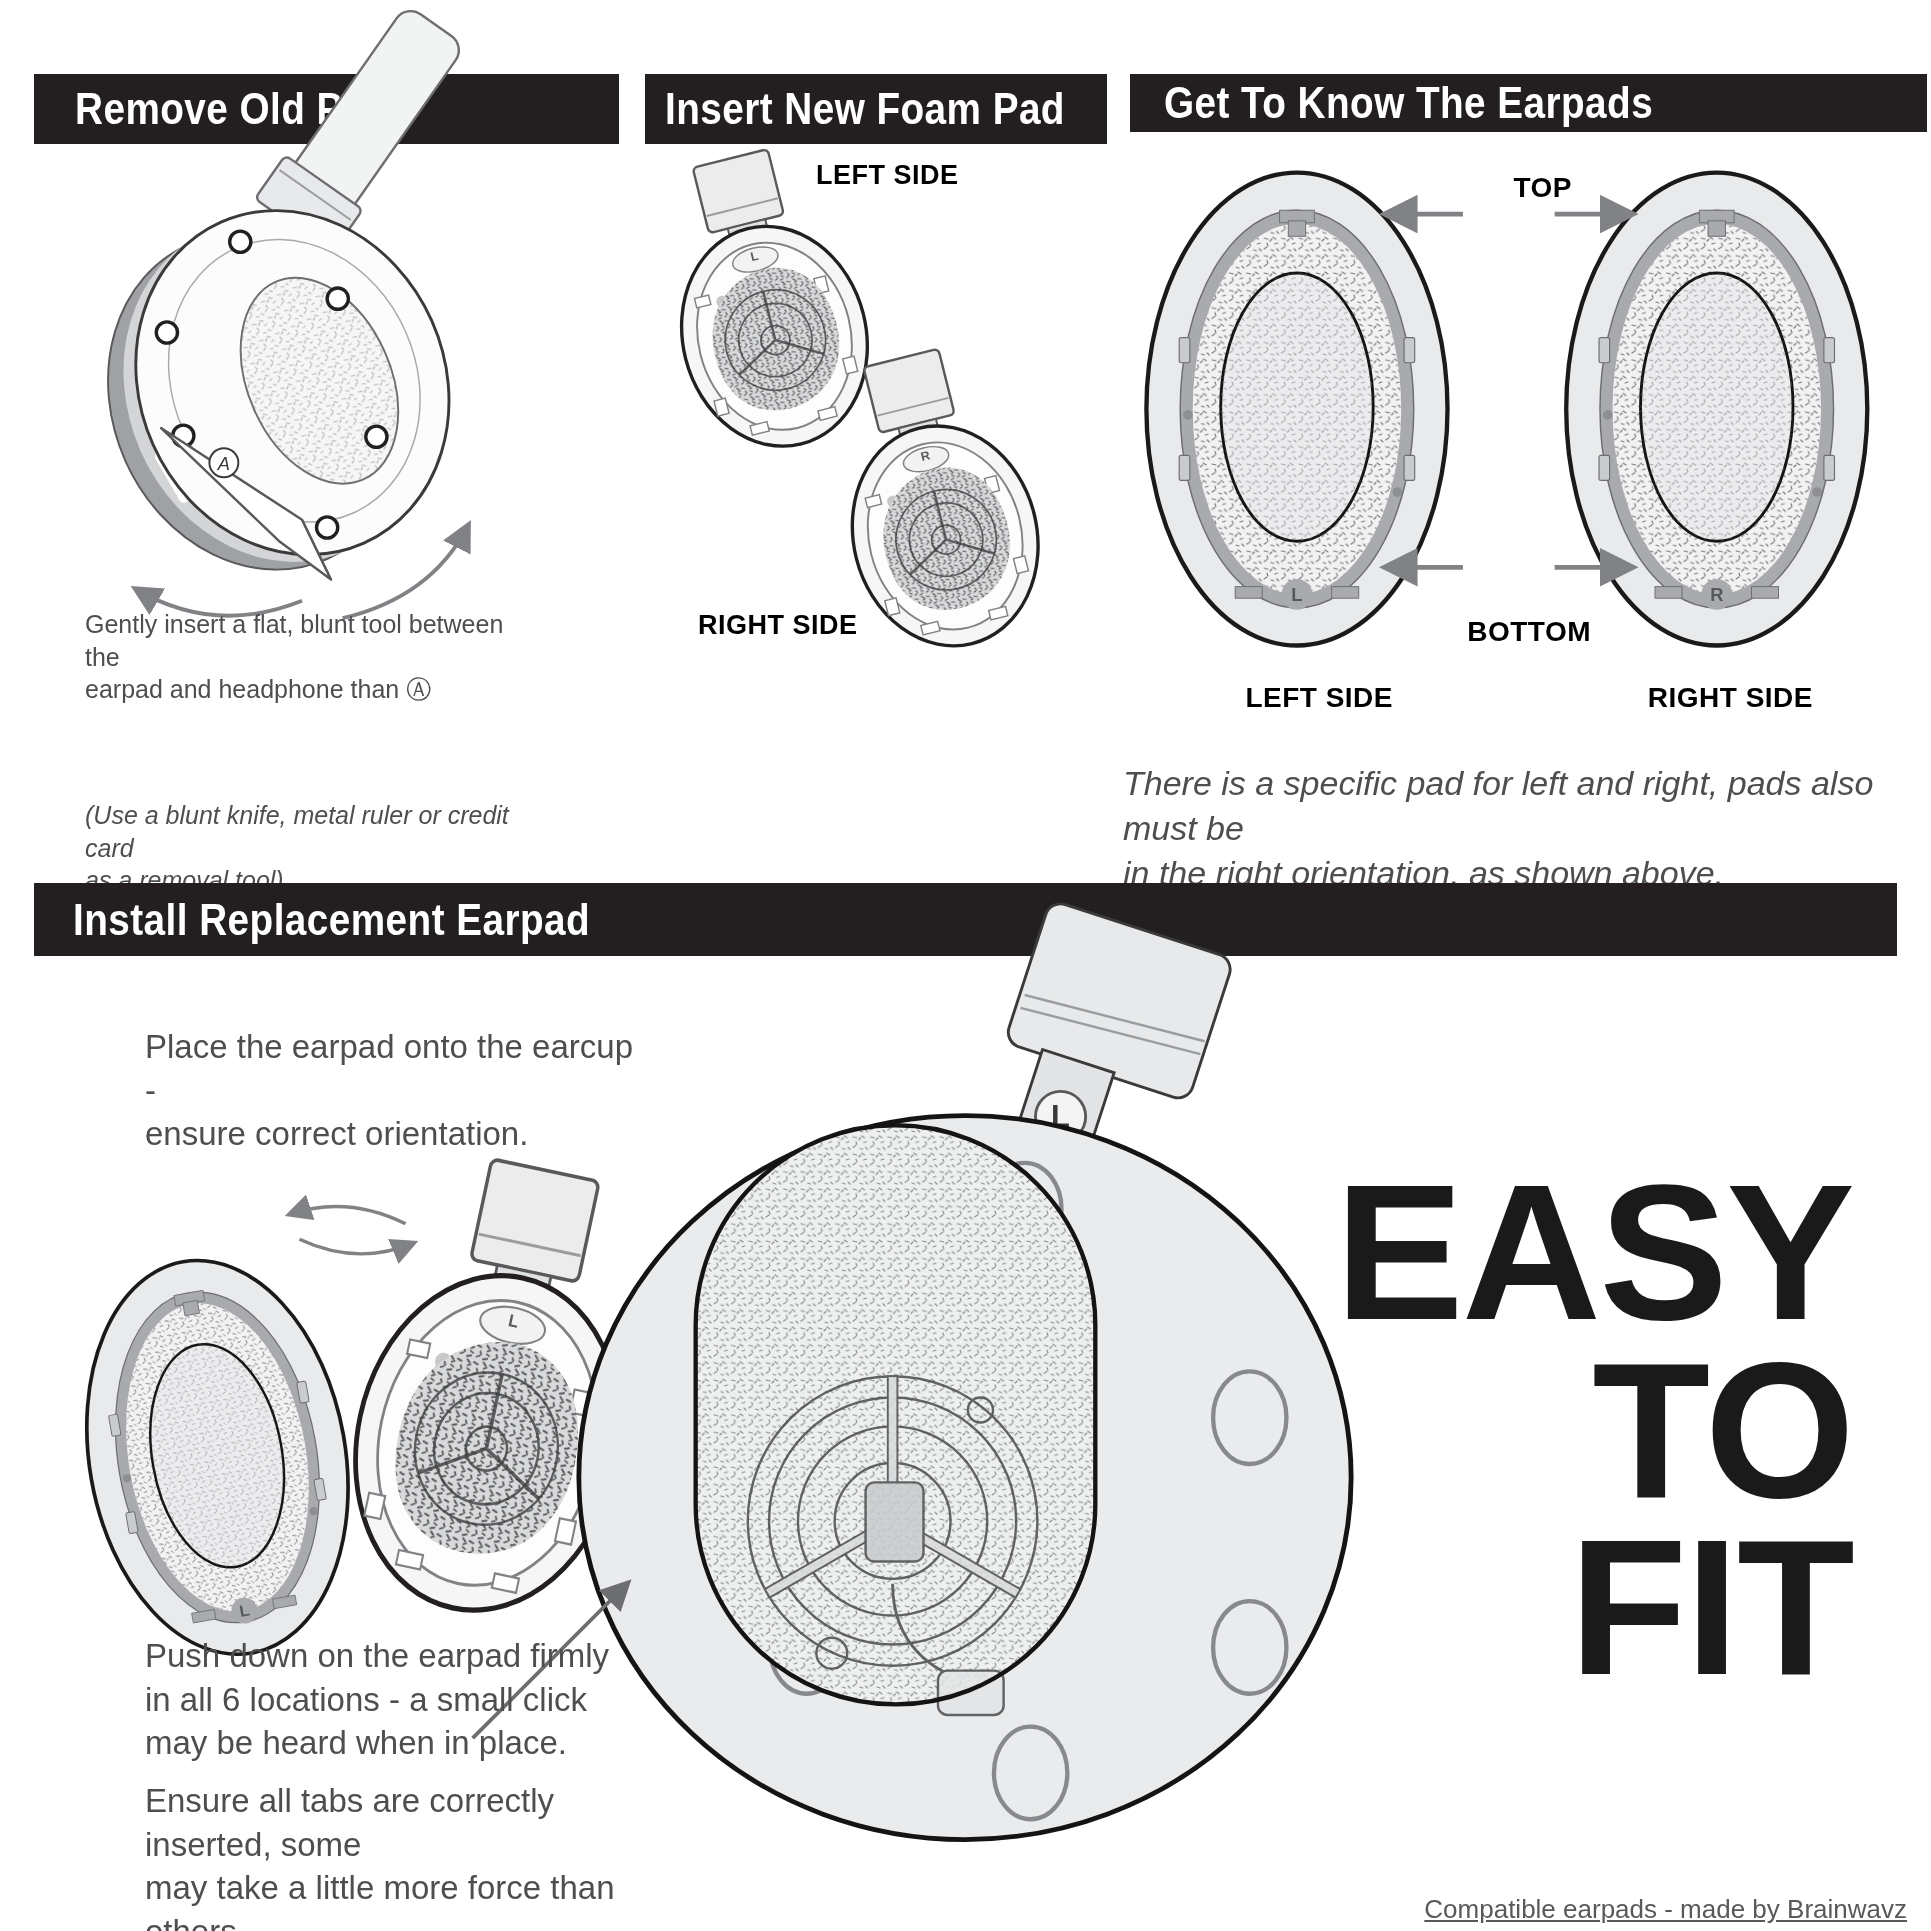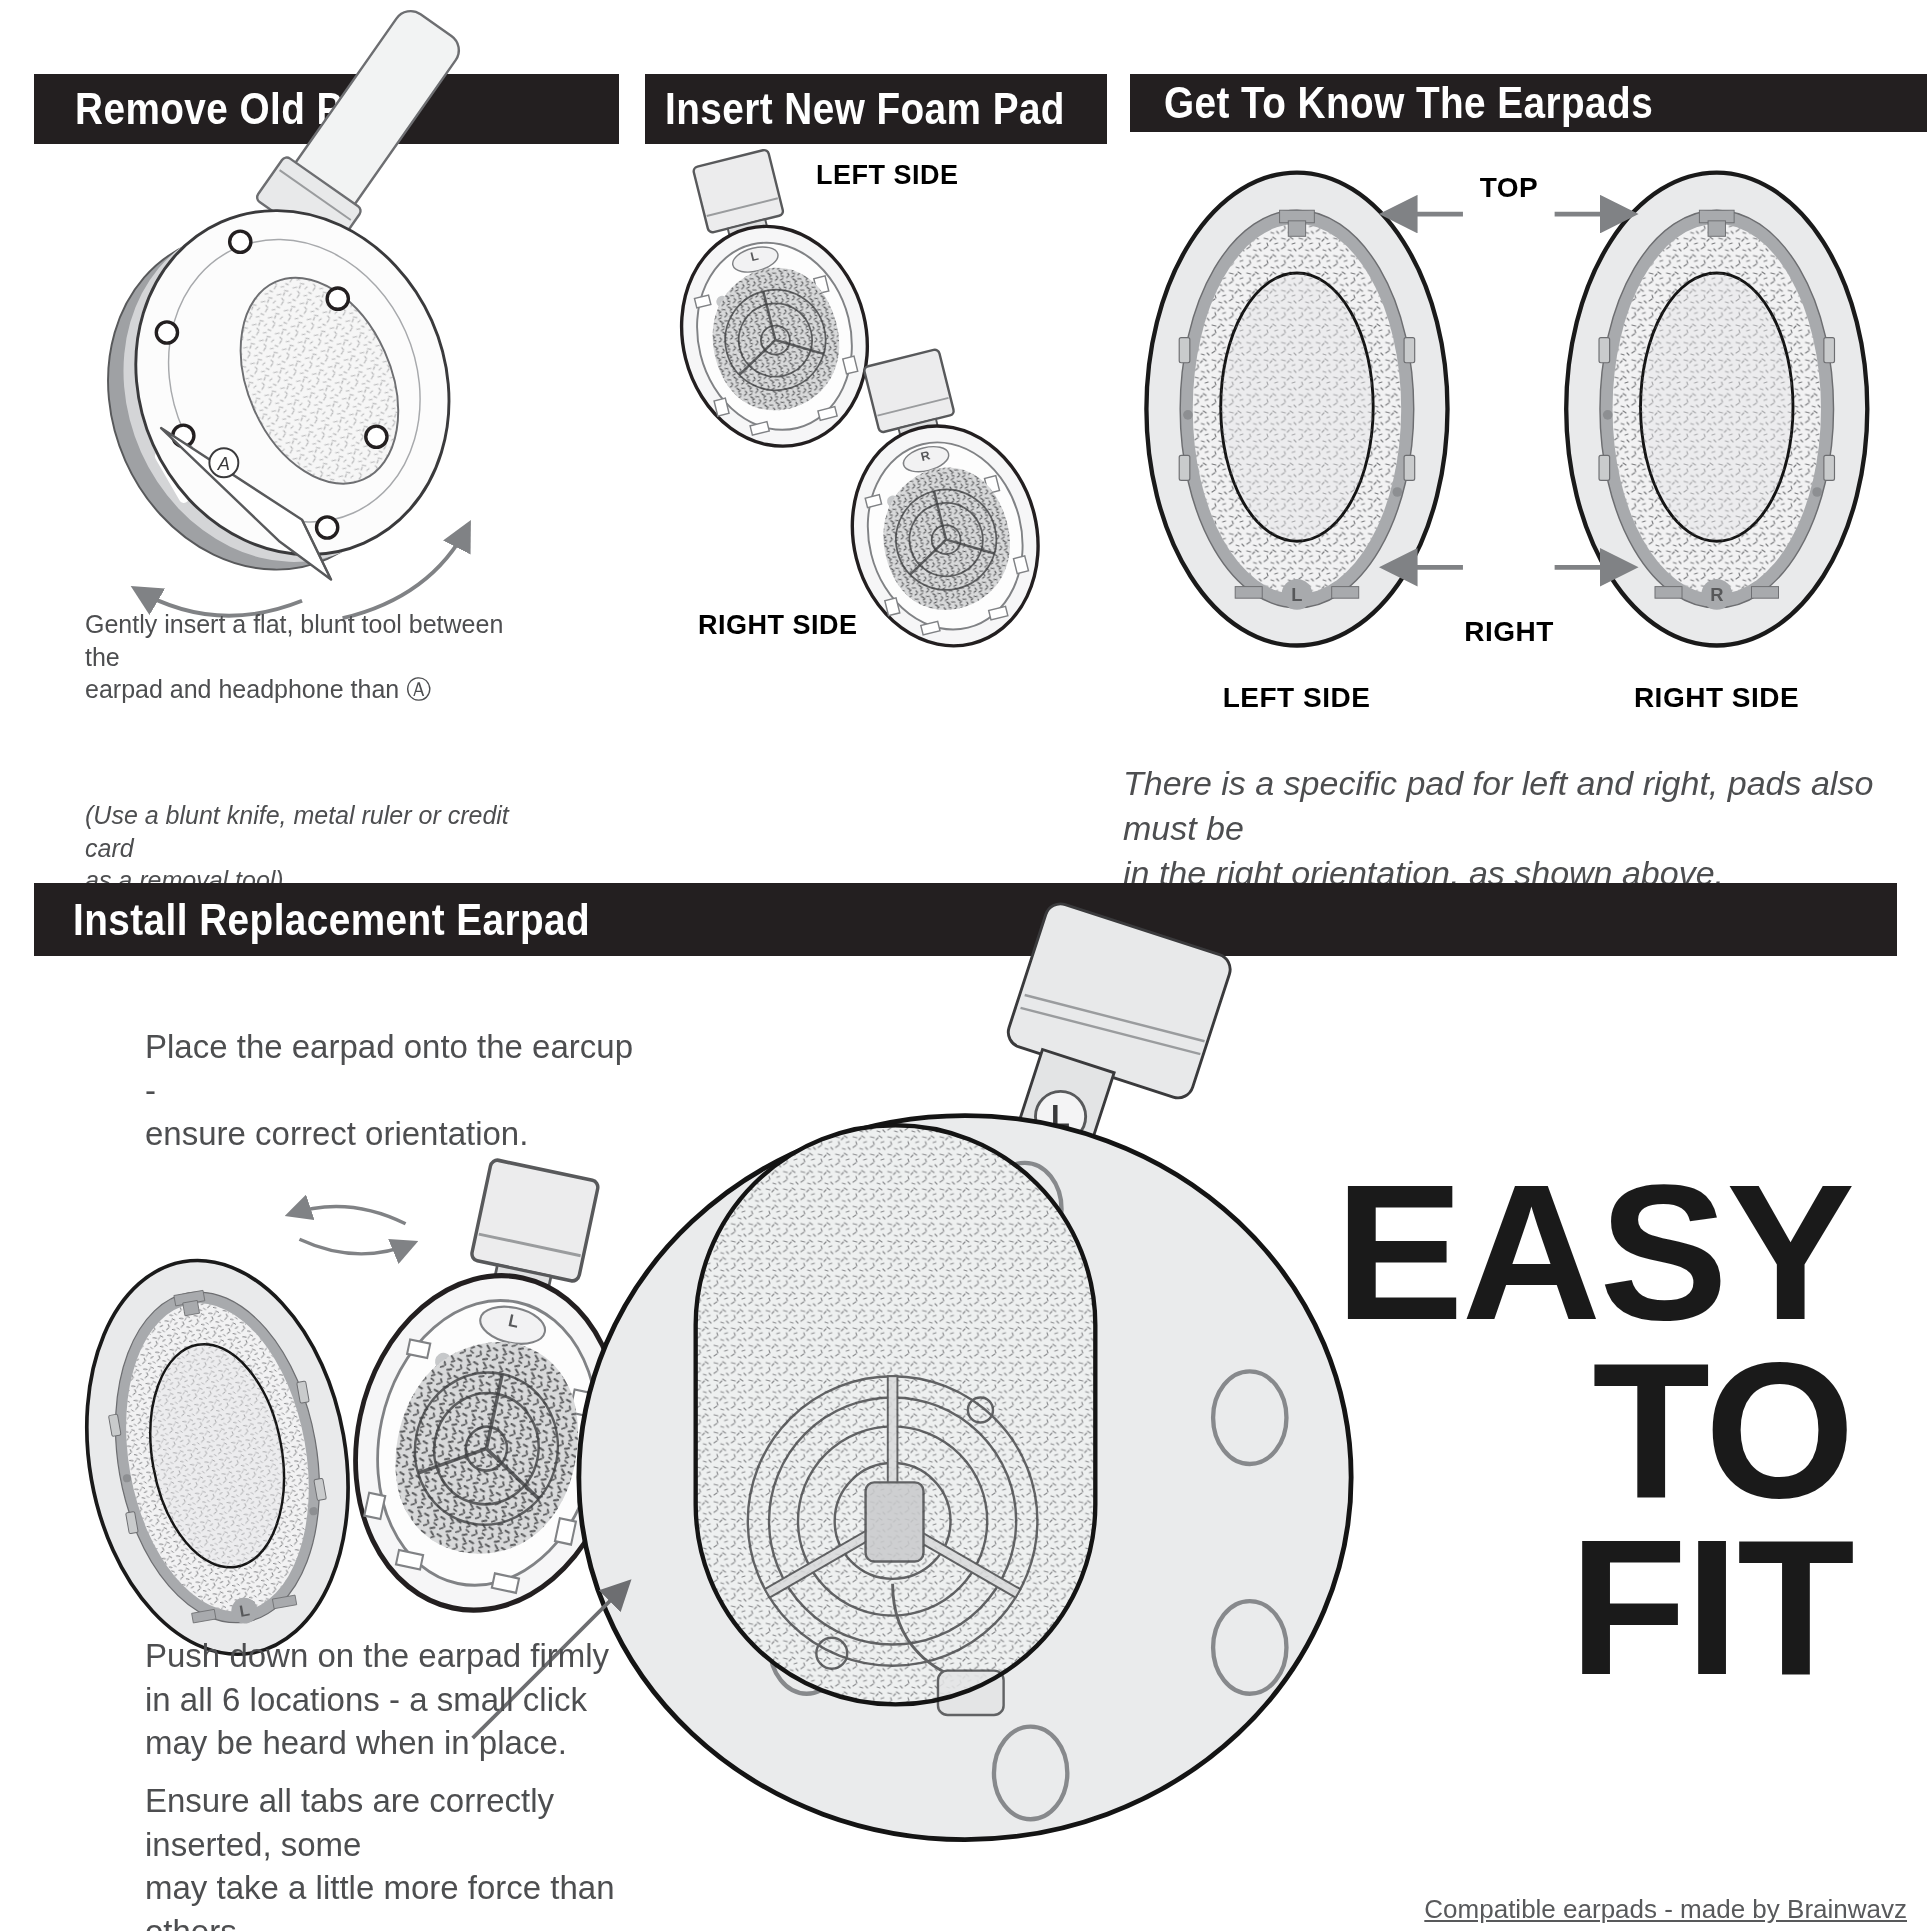--- a/index.html
+++ b/index.html
@@ -3,21 +3,21 @@
 <meta charset="utf-8">
 <style>
   html,body{margin:0;padding:0;}
   body{width:1931px;height:1931px;background:#ffffff;font-family:"Liberation Sans","DejaVu Sans",sans-serif;}
   #canvas{position:relative;width:1931px;height:1931px;background:#ffffff;overflow:hidden;}
   .bar{position:absolute;background:#231f20;color:#ffffff;display:flex;align-items:center;box-sizing:border-box;}
   .bar span{font-size:44px;font-weight:bold;transform:scaleX(.88);transform-origin:left center;white-space:nowrap;letter-spacing:0.5px;}
   .txt{position:absolute;white-space:pre-line;color:#4d4e50;}
   .lbl{position:absolute;font-weight:bold;color:#000000;white-space:nowrap;letter-spacing:0.5px;}
   .italic{font-style:italic;}
-  .center{text-align:center;}
+  .center{text-align:right;}
   svg{position:absolute;overflow:visible;}
   .tagline{position:absolute;font-weight:bold;color:#1a1a1a;white-space:pre-line;line-height:.92;font-size:193px;letter-spacing:-1.9px;text-align:right;}
   .footer{position:absolute;color:#58595b;font-size:26px;white-space:nowrap;text-align:right;}
   svg text{font-family:"Liberation Sans","DejaVu Sans",sans-serif;}
 </style>
 </head>
 <body>
 
 <div id="canvas">
 
@@ -176,21 +176,21 @@
       <text x="0" y="199" font-size="19" font-weight="bold" fill="#57585a" text-anchor="middle">R</text>
     </g>
     <g stroke="#808285" stroke-width="5" fill="none">
       <line x1="345" y1="57" x2="266" y2="57" marker-end="url(#ah)"></line>
       <line x1="440" y1="57" x2="519" y2="57" marker-end="url(#ah)"></line>
       <line x1="345" y1="423" x2="266" y2="423" marker-end="url(#ah)"></line>
       <line x1="440" y1="423" x2="519" y2="423" marker-end="url(#ah)"></line>
     </g>
   </svg>
   <div class="lbl center" style="left:1446px;top:172px;width:126px;font-size:28px;">TOP</div>
-  <div class="lbl center" style="left:1427px;top:616px;width:164px;font-size:28px;">RIGHT</div>
+  <div class="lbl center" style="left:1427px;top:616px;width:164px;font-size:28px;">BOTTOM</div>
   <div class="lbl center" style="left:1200px;top:682px;width:193px;font-size:28px;">LEFT SIDE</div>
   <div class="lbl center" style="left:1620px;top:682px;width:193px;font-size:28px;">RIGHT SIDE</div>
   <div class="txt italic" style="left:1123px;top:761px;width:830px;font-size:34px;line-height:1.33;">There is a specific pad for left and right, pads also must be
 in the right orientation, as shown above.</div>
 
   <div class="bar" style="left:34px;top:883px;width:1863px;height:73px;padding-left:39px;">
     <span>Install Replacement Earpad</span>
   </div>
 
   <div class="txt" style="left:145px;top:1025px;width:502px;font-size:33px;line-height:1.32;">Place the earpad onto the earcup -

